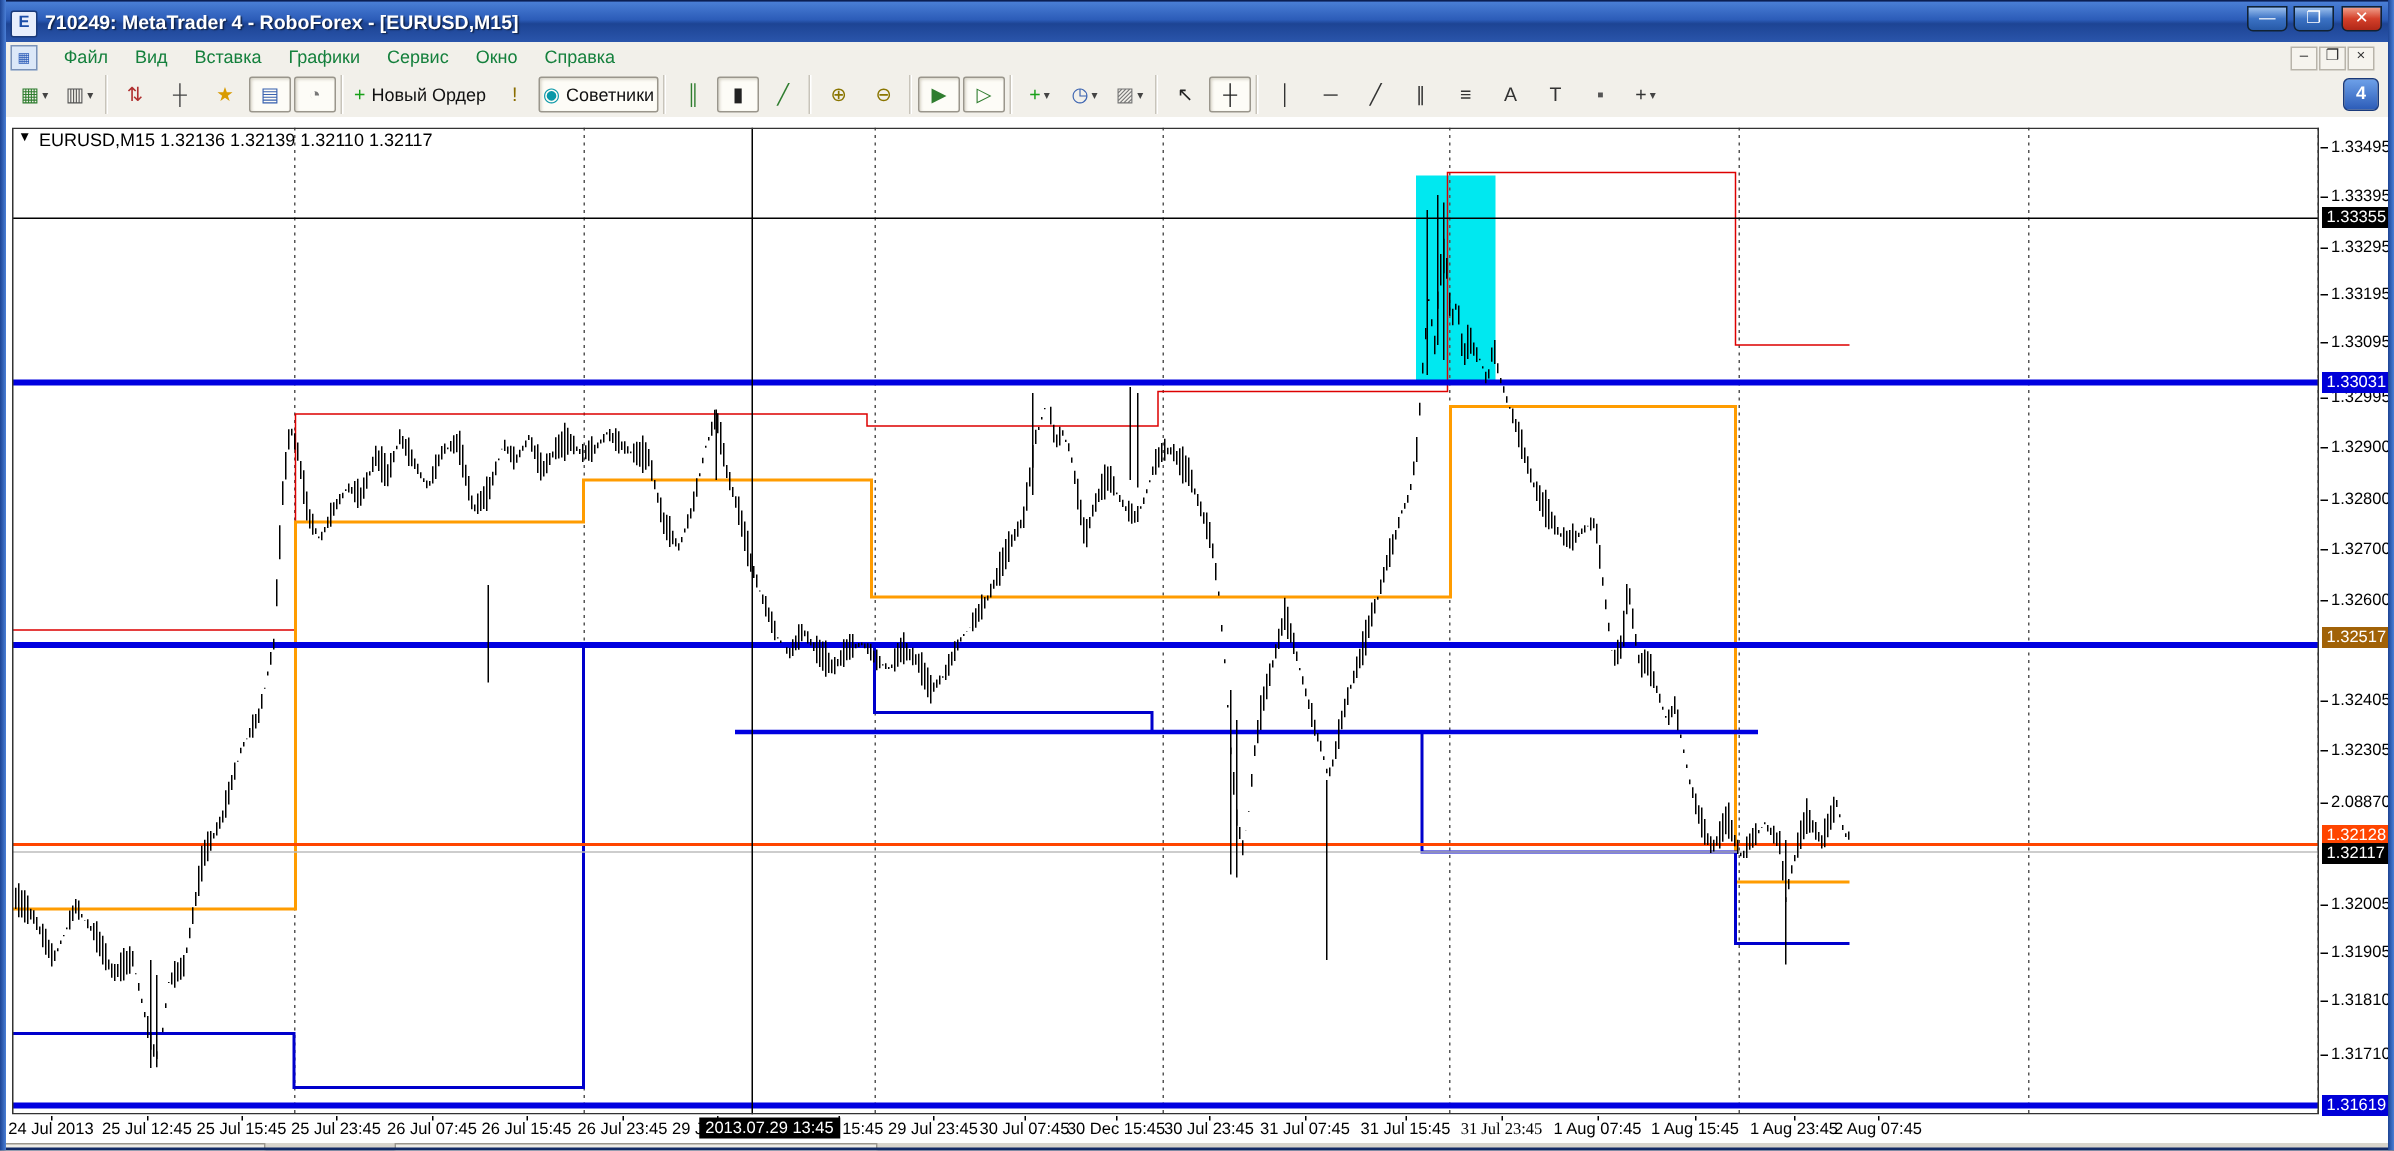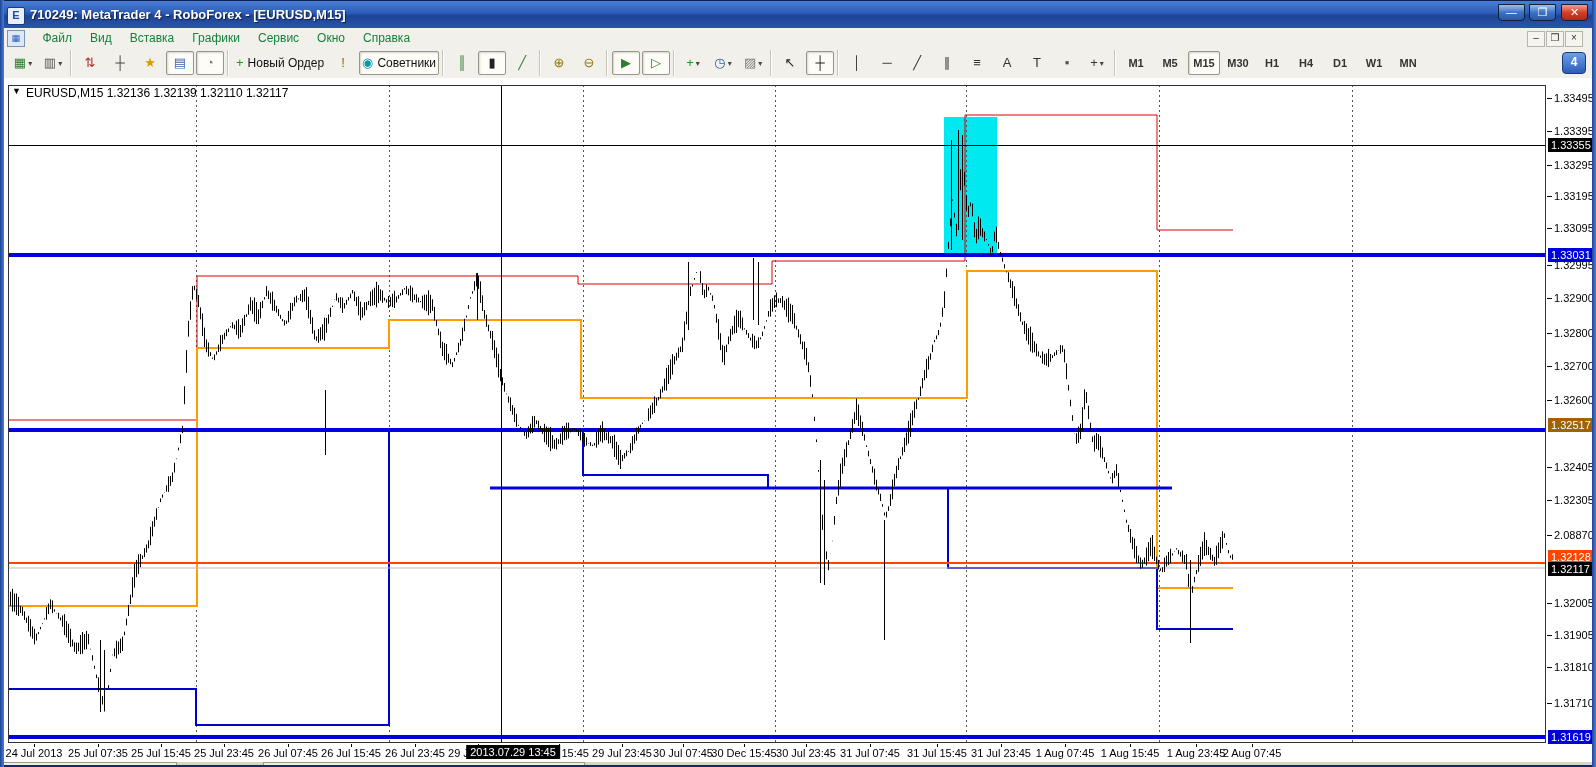--- a/index.html
+++ b/index.html
@@ -197,31 +197,20 @@
         <div class="tbtn">
           <span class="glyph" style="color: rgb(51, 51, 51);">T</span>
         </div>
         <div class="tbtn">
           <span class="glyph" style="color: rgb(85, 85, 85);">▪</span>
         </div>
         <div class="tbtn">
           <span class="glyph" style="color: rgb(51, 51, 51);">+</span>
           <span class="drop">▾</span>
         </div>
-      </div>
-      <div class="tgroup">
-        <div class="tbtn tf">M1</div>
-        <div class="tbtn tf">M5</div>
-        <div class="tbtn pressed tf">M15</div>
-        <div class="tbtn tf">M30</div>
-        <div class="tbtn tf">H1</div>
-        <div class="tbtn tf">H4</div>
-        <div class="tbtn tf">D1</div>
-        <div class="tbtn tf">W1</div>
-        <div class="tbtn tf">MN</div>
       </div>
     </div>
   <div class="chat-badge">4</div>
 
   <div class="chartarea"></div>
   <svg id="plot-svg" width="1538" height="658">
       <rect x="936" y="32" width="53" height="137" fill="#00e8f0"></rect>
       <g>
         <line x1="188.5" y1="0" x2="188.5" y2="658" stroke="#555" stroke-width="1" stroke-dasharray="2,3"></line>
         <line x1="381.5" y1="0" x2="381.5" y2="658" stroke="#555" stroke-width="1" stroke-dasharray="2,3"></line>
@@ -897,21 +886,21 @@
       <div class="plabel" style="top: 163px; background: rgb(0, 0, 216);">1.33031</div>
       <div class="plabel" style="top: 333px; background: #a16207;">1.32517</div>
       <div class="plabel" style="top: 465px; background: rgb(255, 69, 0);">1.32128</div>
       <div class="plabel" style="top: 477px; background: rgb(0, 0, 0);">1.32117</div>
       <div class="plabel" style="top: 645px; background: rgb(0, 0, 216);">1.31619</div>
     </div>
   <div class="time-axis">
       <div class="ttick" style="left: 26px;"></div>
       <div class="tlabel" style="left: 26px;">24 Jul 2013</div>
       <div class="ttick" style="left: 90px;"></div>
-      <div class="tlabel" style="left: 90px;">25 Jul 07:35</div>
+      <div class="tlabel" style="left: 90px;">25 Jul 12:45</div>
       <div class="ttick" style="left: 153px;"></div>
       <div class="tlabel" style="left: 153px;">25 Jul 15:45</div>
       <div class="ttick" style="left: 216px;"></div>
       <div class="tlabel" style="left: 216px;">25 Jul 23:45</div>
       <div class="ttick" style="left: 280px;"></div>
       <div class="tlabel" style="left: 280px;">26 Jul 07:45</div>
       <div class="ttick" style="left: 343px;"></div>
       <div class="tlabel" style="left: 343px;">26 Jul 15:45</div>
       <div class="ttick" style="left: 407px;"></div>
       <div class="tlabel" style="left: 407px;">26 Jul 23:45</div>
@@ -925,21 +914,21 @@
       <div class="tlabel" style="left: 675px;">30 Jul 07:45</div>
       <div class="ttick" style="left: 736px;"></div>
       <div class="tlabel" style="left: 736px;">30 Dec 15:45</div>
       <div class="ttick" style="left: 798px;"></div>
       <div class="tlabel" style="left: 798px;">30 Jul 23:45</div>
       <div class="ttick" style="left: 862px;"></div>
       <div class="tlabel" style="left: 862px;">31 Jul 07:45</div>
       <div class="ttick" style="left: 929px;"></div>
       <div class="tlabel" style="left: 929px;">31 Jul 15:45</div>
       <div class="ttick" style="left: 993px;"></div>
-      <div class="tlabel" style="left: 993px;">31 Jul 23:45</div>
+      <div class="tlabel" style="left: 993px; font-family: Liberation Serif, serif;">31 Jul 23:45</div>
       <div class="ttick" style="left: 1057px;"></div>
       <div class="tlabel" style="left: 1057px;">1 Aug 07:45</div>
       <div class="ttick" style="left: 1122px;"></div>
       <div class="tlabel" style="left: 1122px;">1 Aug 15:45</div>
       <div class="ttick" style="left: 1188px;"></div>
       <div class="tlabel" style="left: 1188px;">1 Aug 23:45</div>
       <div class="ttick" style="left: 1244px;"></div>
       <div class="tlabel" style="left: 1244px;">2 Aug 07:45</div>
       <div class="tcross" style="left: 505px;">2013.07.29 13:45</div>
     </div>

